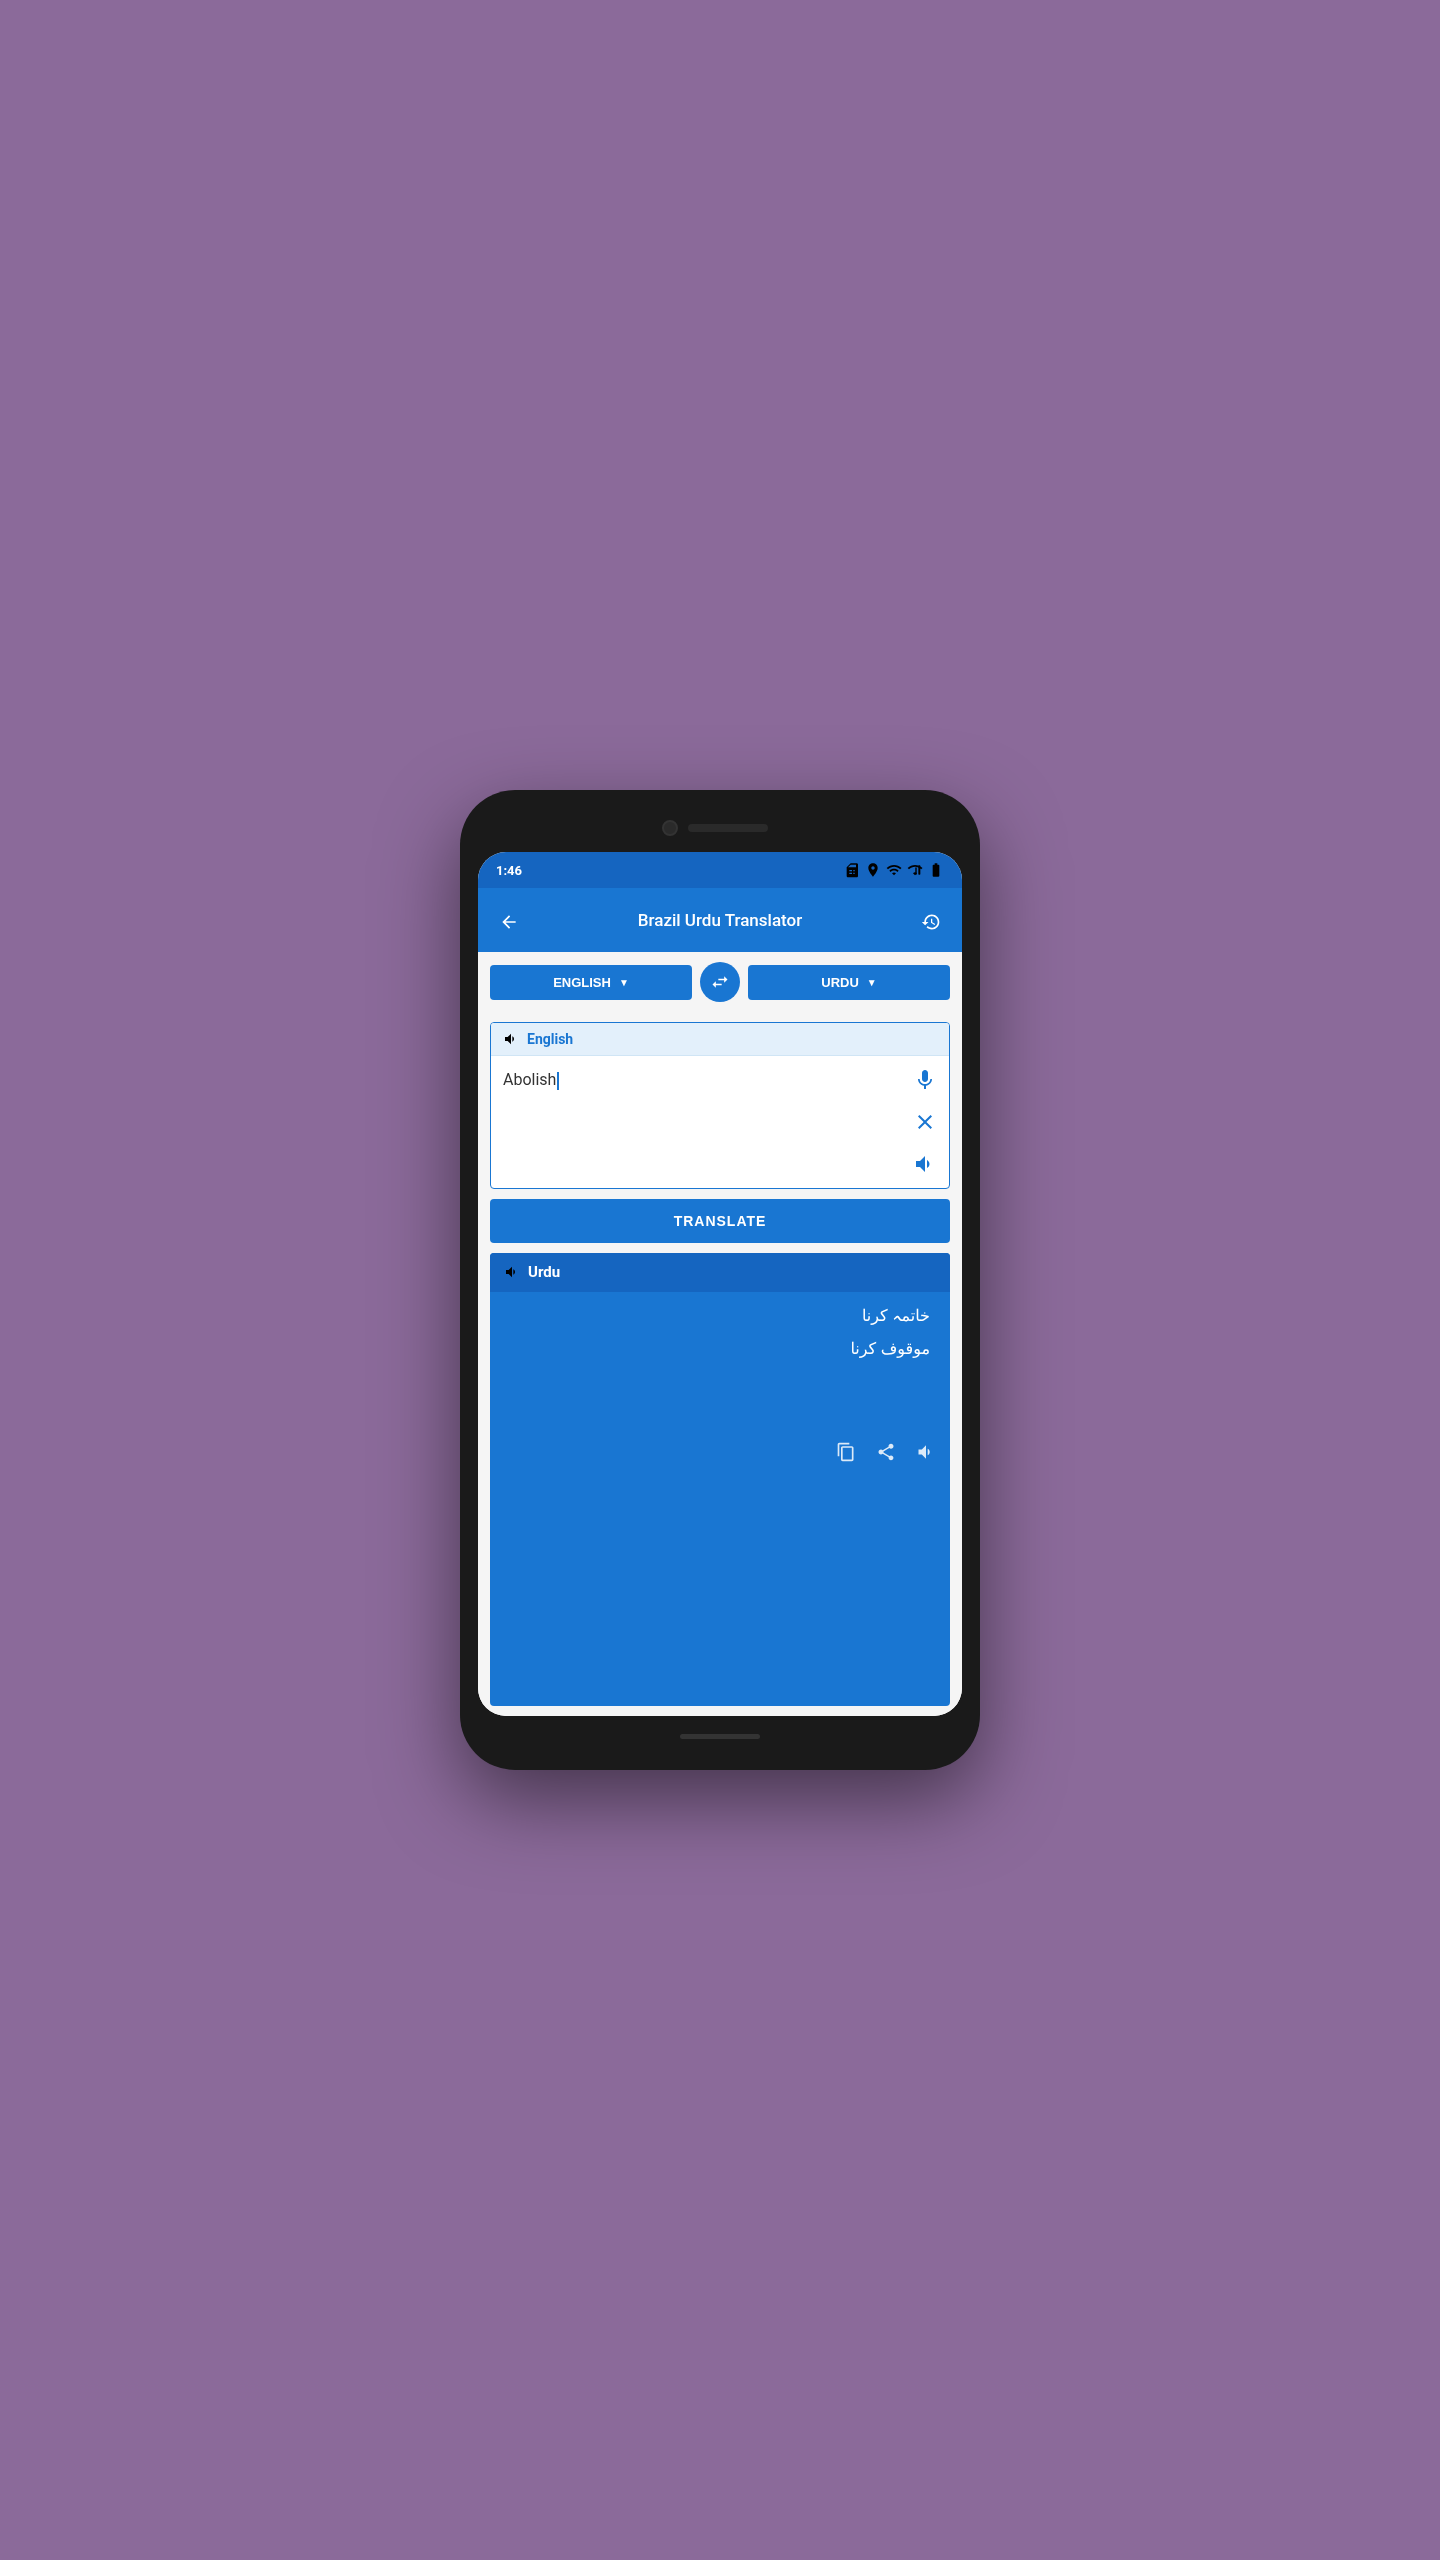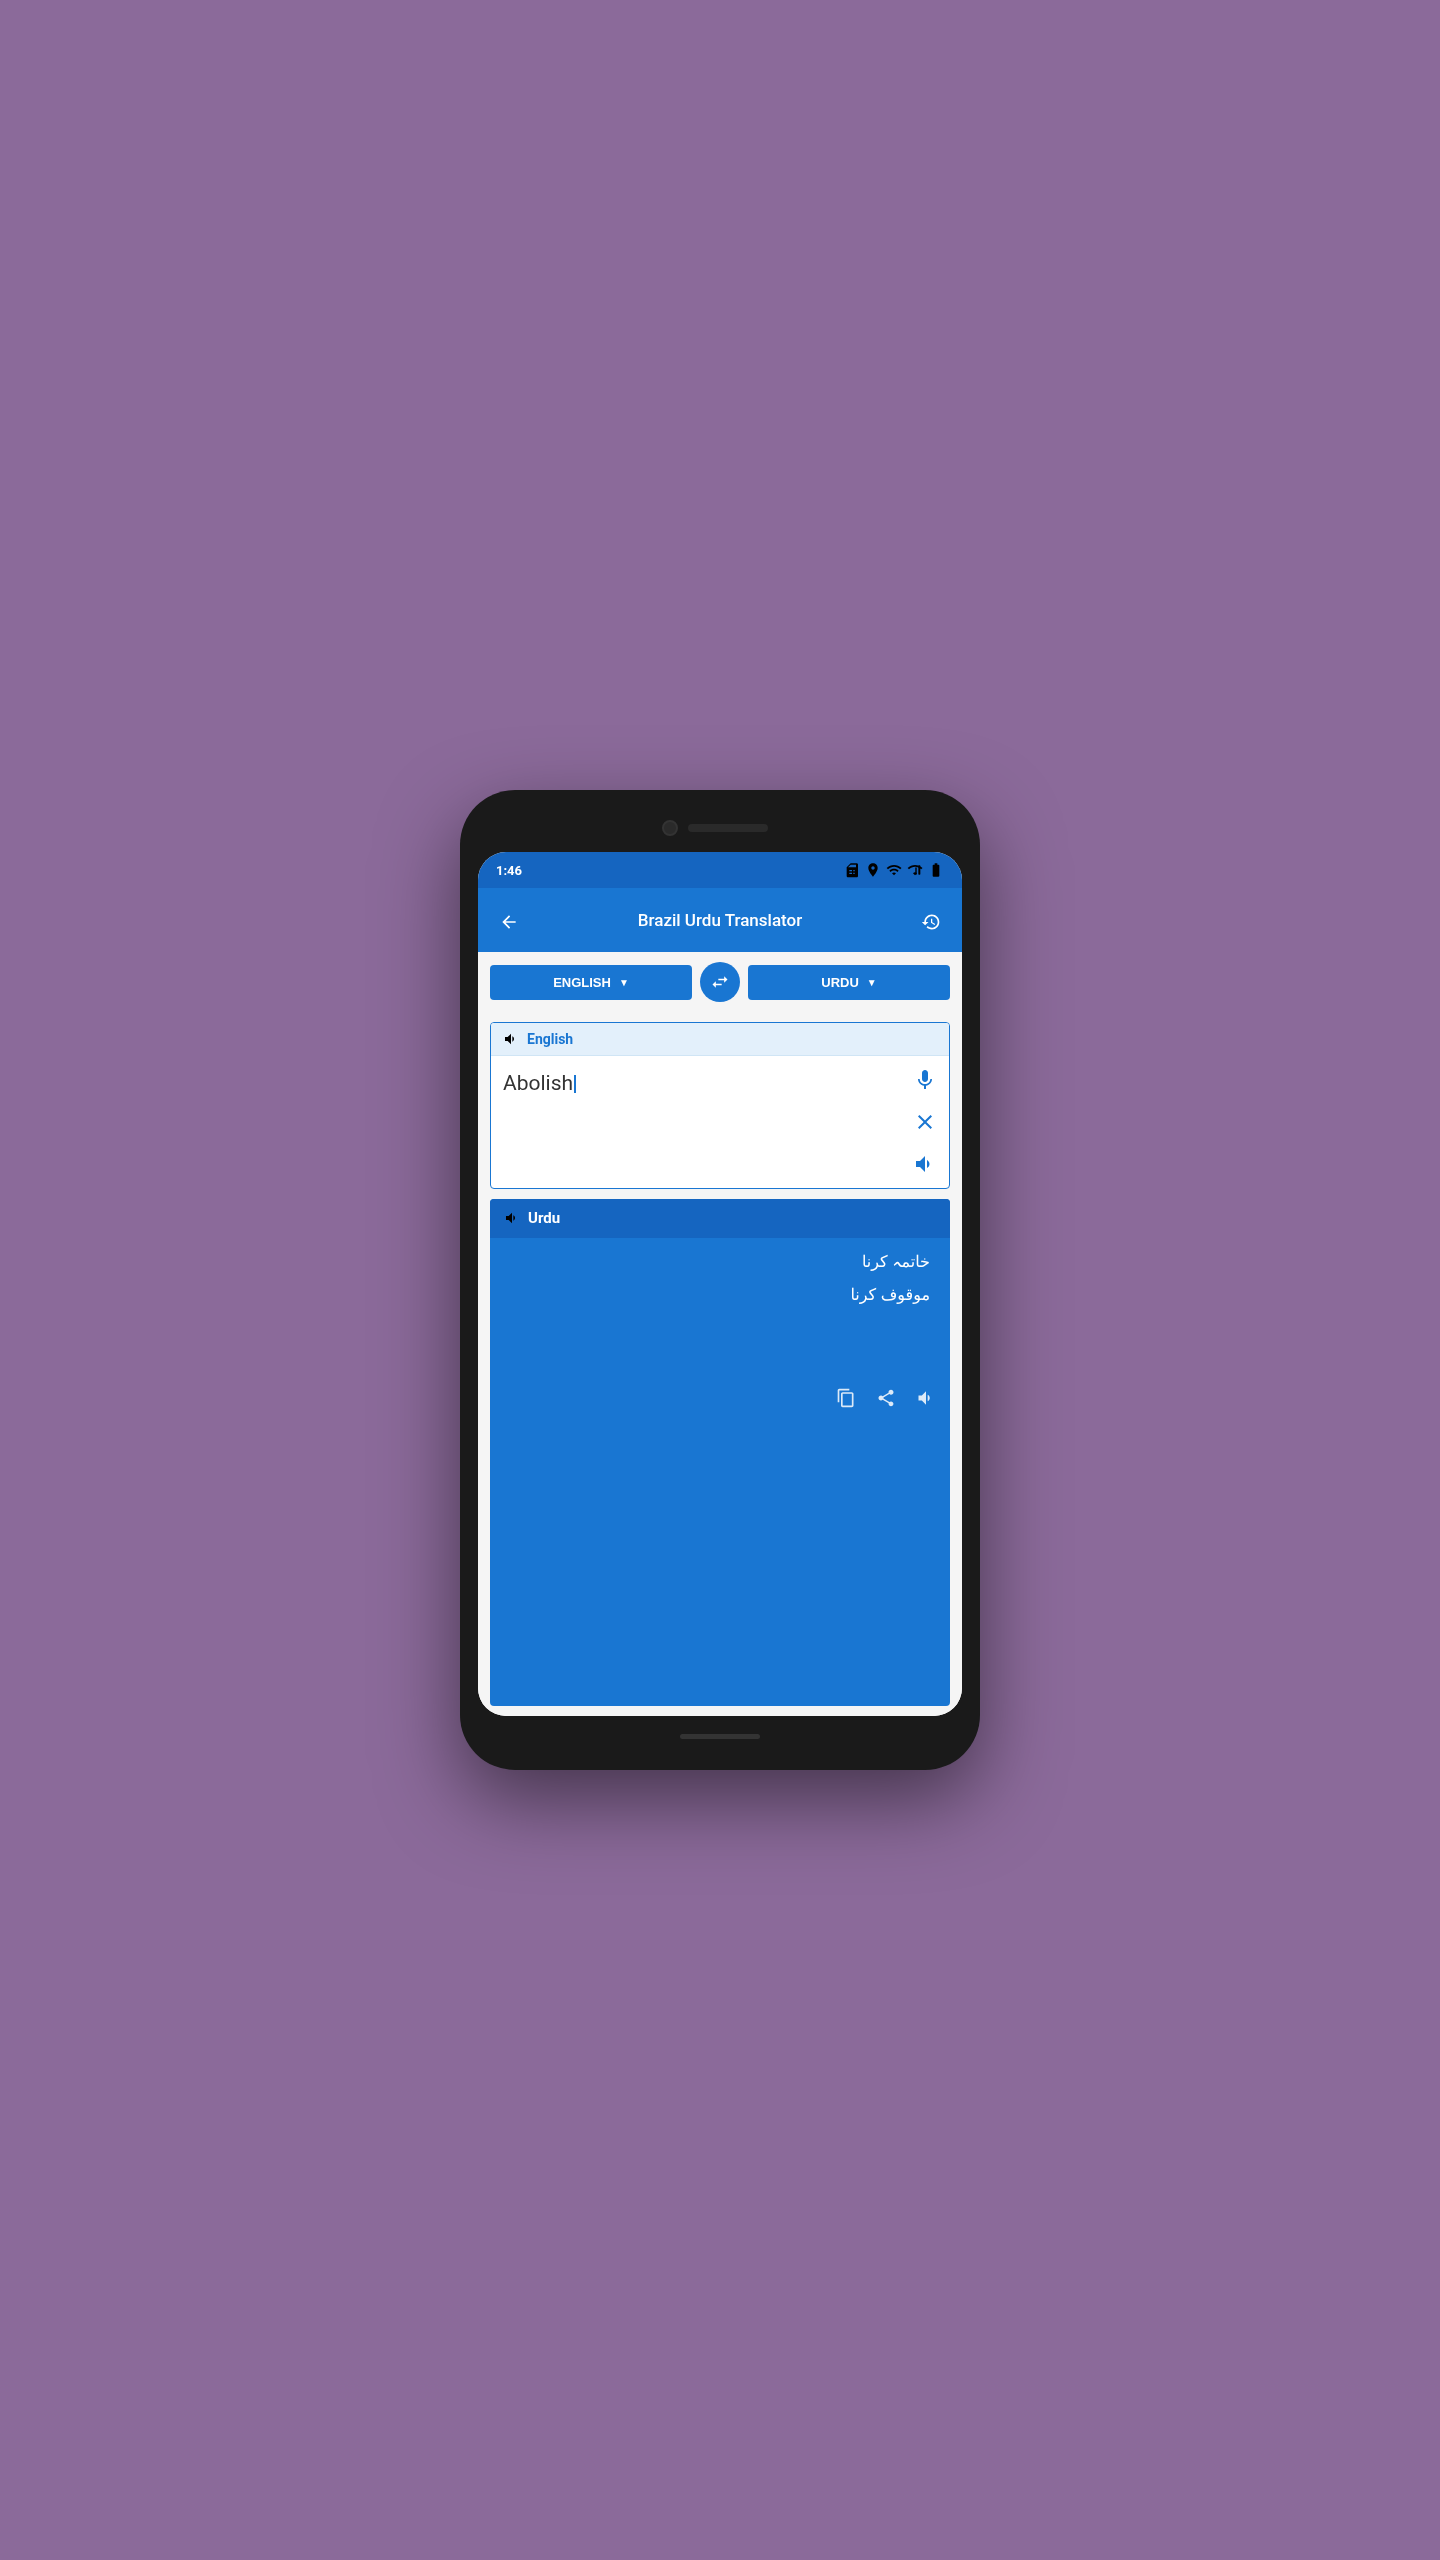--- a/index.html
+++ b/index.html
@@ -185,21 +185,21 @@
 
     .input-area {
       padding: 12px;
       min-height: 130px;
       position: relative;
       display: flex;
     }
 
     .input-text {
       flex: 1;
-      font-size: 21px;
+      font-size: 16px;
       color: #333;
       line-height: 1.5;
     }
 
     .input-cursor {
       display: inline-block;
       width: 2px;
       height: 18px;
       background: #1976d2;
       vertical-align: middle;
@@ -409,20 +409,21 @@
             <svg class="icon-svg-lg" style="color:#1976d2;fill:#1976d2;" viewBox="0 0 24 24">
               <path d="M19 6.41L17.59 5 12 10.59 6.41 5 5 6.41 10.59 12 5 17.59 6.41 19 12 13.41 17.59 19 19 17.59 13.41 12z"></path>
             </svg>
             <svg class="icon-svg-lg" style="color:#1976d2;fill:#1976d2;" viewBox="0 0 24 24">
               <path d="M3 9v6h4l5 5V4L7 9H3zm13.5 3c0-1.77-1.02-3.29-2.5-4.03v8.05c1.48-.73 2.5-2.25 2.5-4.02z"></path>
             </svg>
           </div>
         </div>
       </div>
 
+      <button class="translate-btn">TRANSLATE</button>
 
       <div class="output-section">
         <div class="output-header">
           <svg class="icon-svg-sm" viewBox="0 0 24 24" fill="white">
             <path d="M3 9v6h4l5 5V4L7 9H3zm13.5 3c0-1.77-1.02-3.29-2.5-4.03v8.05c1.48-.73 2.5-2.25 2.5-4.02z"></path>
           </svg>
           <span class="output-header-label">Urdu</span>
         </div>
         <div class="output-body">
           <div class="output-line">خاتمہ کرنا</div>

